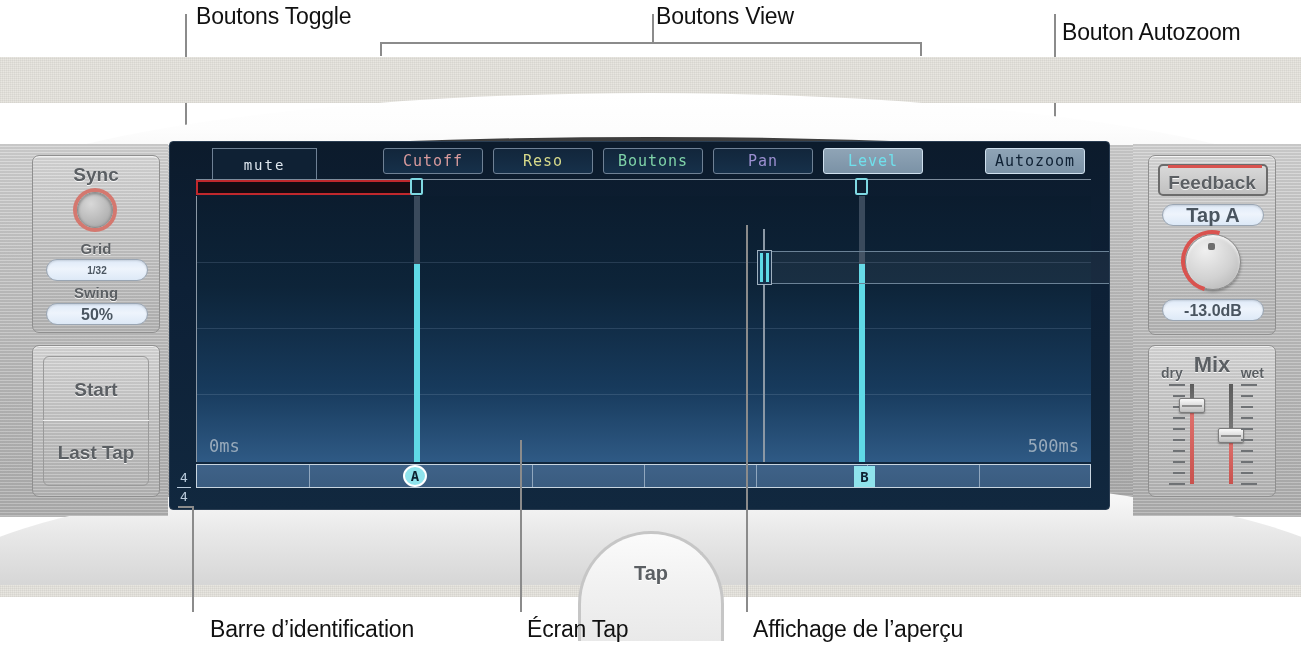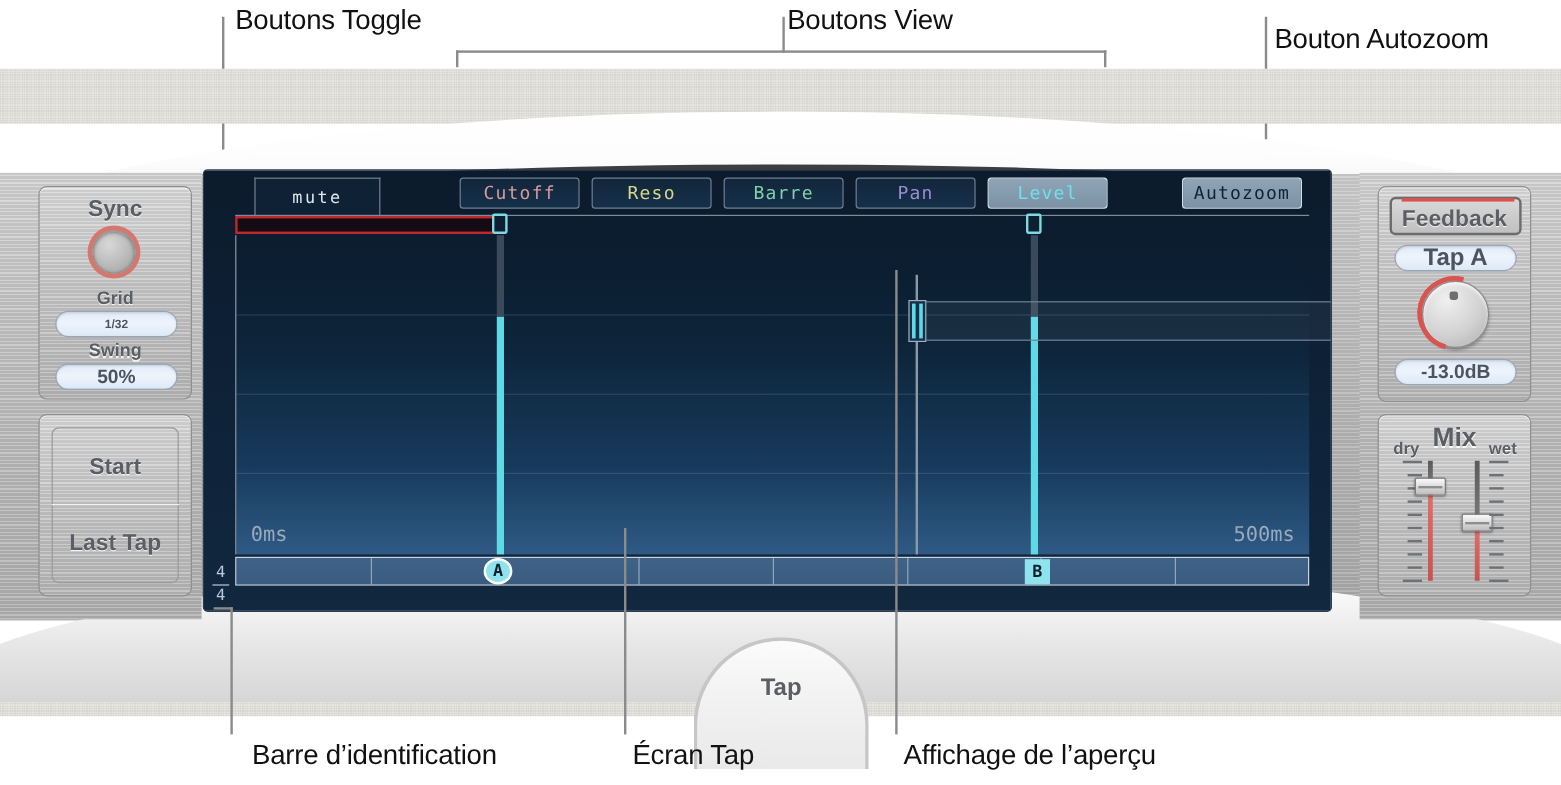--- a/index.html
+++ b/index.html
@@ -360,21 +360,21 @@
       <div class="tick" style="left:0; top:99px;  width:16px;"></div>
     </div>
   </div>
 
   <div id="display">
 
     <div id="mute-tab">mute</div>
 
     <div class="vbtn" style="left:213px; width:100px; color:#d89a9c;">Cutoff</div>
     <div class="vbtn" style="left:323px; width:100px; color:#d6d98a;">Reso</div>
-    <div class="vbtn" style="left:433px; width:100px; color:#7fd3a8;">Barre</div>
+    <div class="vbtn" style="left:433px; width:100px; color:#7fd3a8;">Boutons</div>
     <div class="vbtn" style="left:543px; width:100px; color:#9b8fd0;">Pan</div>
     <div class="vbtn active" style="left:653px; width:100px; color:#6fe0ec;">Level</div>
 
     <div class="vbtn active" style="left:815px; width:100px; color:#0f2134;">Autozoom</div>
 
     <div id="toggle-bar"></div>
     <div id="toggle-red"></div>
     <div class="tgl-handle" style="left:240px;"></div>
     <div class="tgl-handle" style="left:685px;"></div>
 

